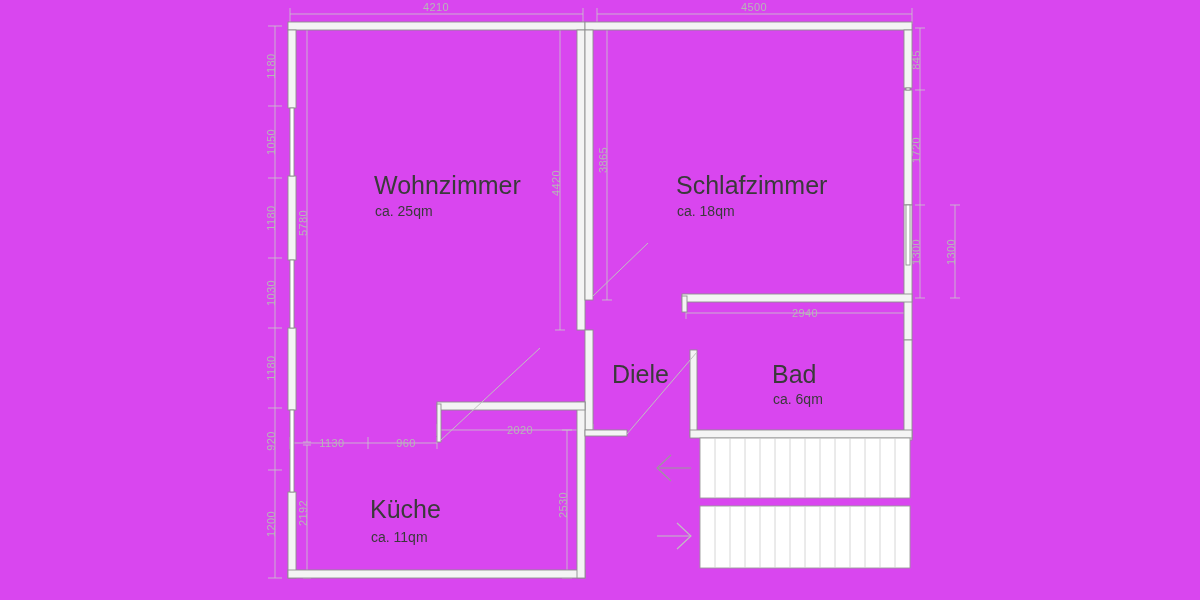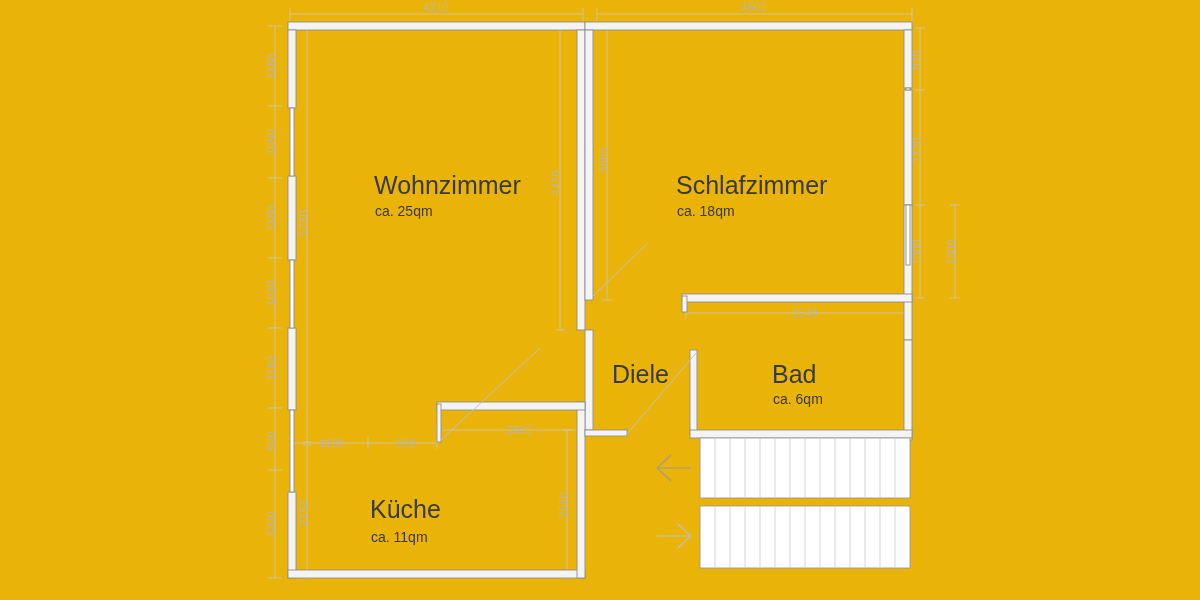--- a/index.html
+++ b/index.html
@@ -1,18 +1,18 @@
 <!DOCTYPE html>
 <html><head>
 <meta charset="utf-8">
 <style>
   html,body{margin:0;padding:0;background:#ffffff;}
   body{width:1200px;height:600px;overflow:hidden;
        font-family:"Liberation Sans","DejaVu Sans",sans-serif;color:#3a3a3a;}
-  #plan{position:relative;width:1200px;height:600px;background:#eab308;}
+  #plan{position:relative;width:1200px;height:600px;background:#d946ef;}
   svg{display:block;}
   .roomname{font-size:25px;fill:#3a3a3a;font-family:"Liberation Sans",sans-serif;}
   .roomarea{font-size:14px;fill:#3a3a3a;font-family:"Liberation Sans",sans-serif;}
   .dimtxt{font-size:11px;fill:#b6b6b6;font-family:"Liberation Sans",sans-serif;letter-spacing:.4px;}
 </style>
 </head>
 <body>
 
 <div id="plan">
 <svg width="1200" height="600" viewBox="0 0 1200 600">

